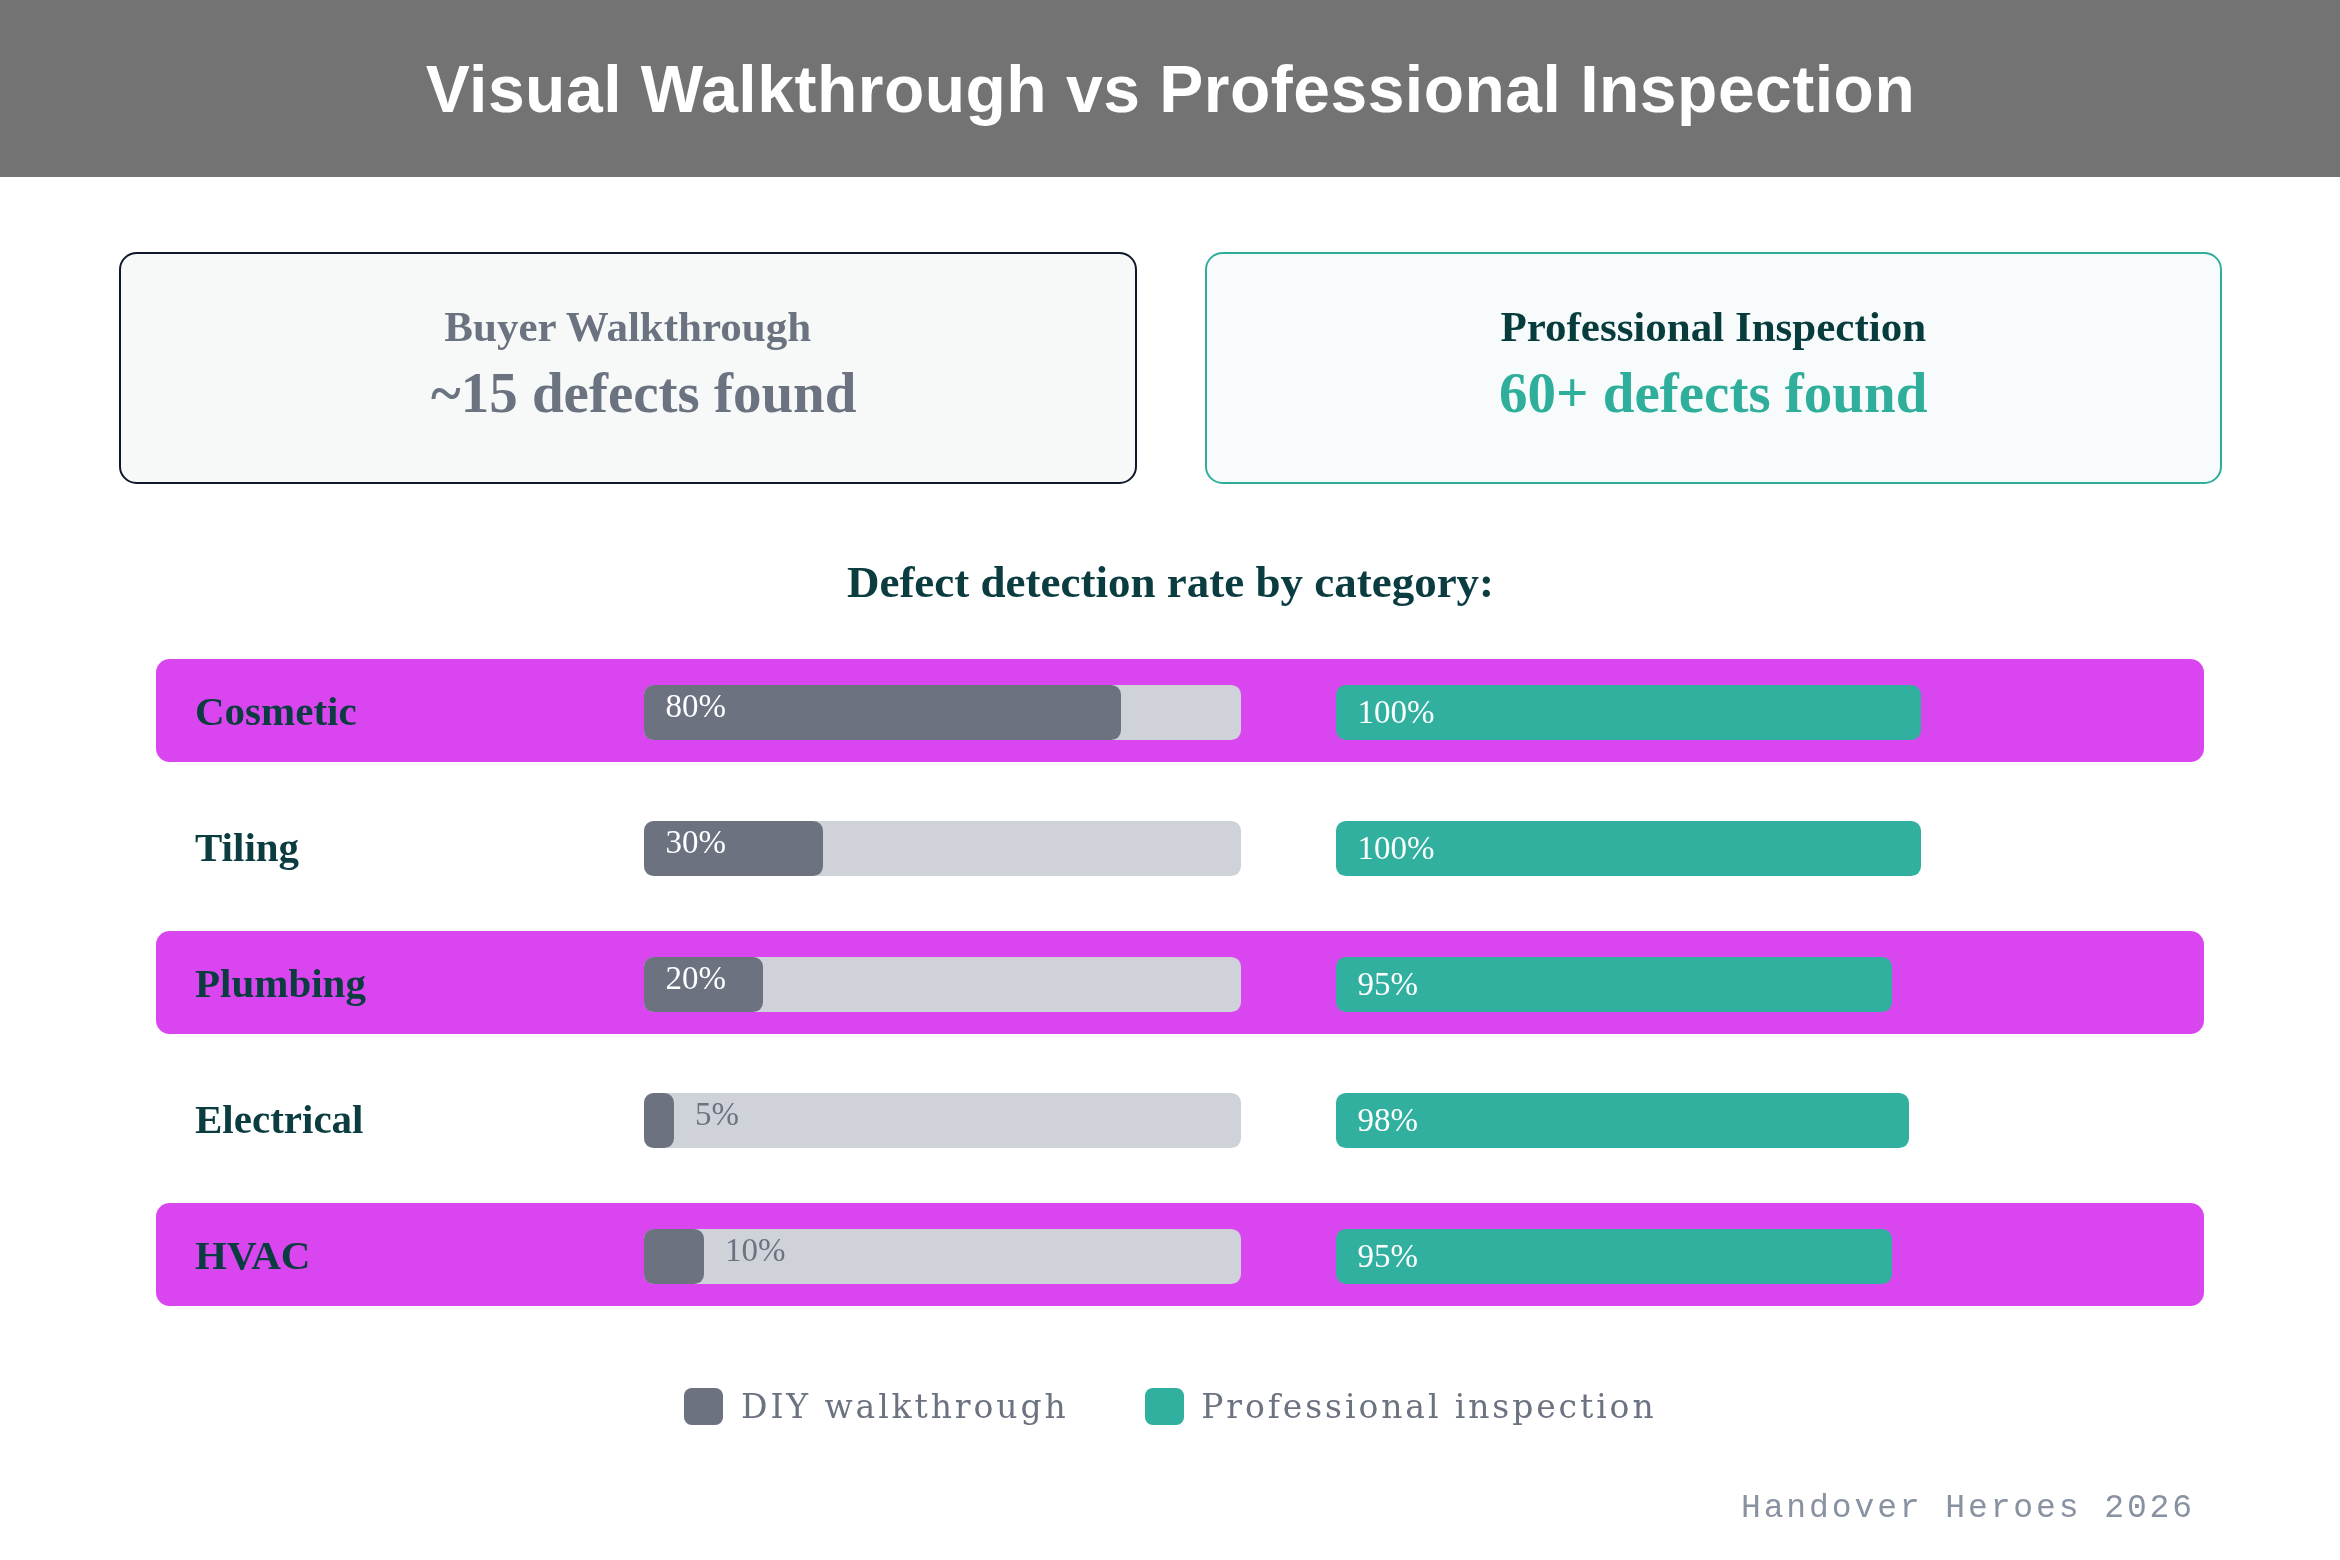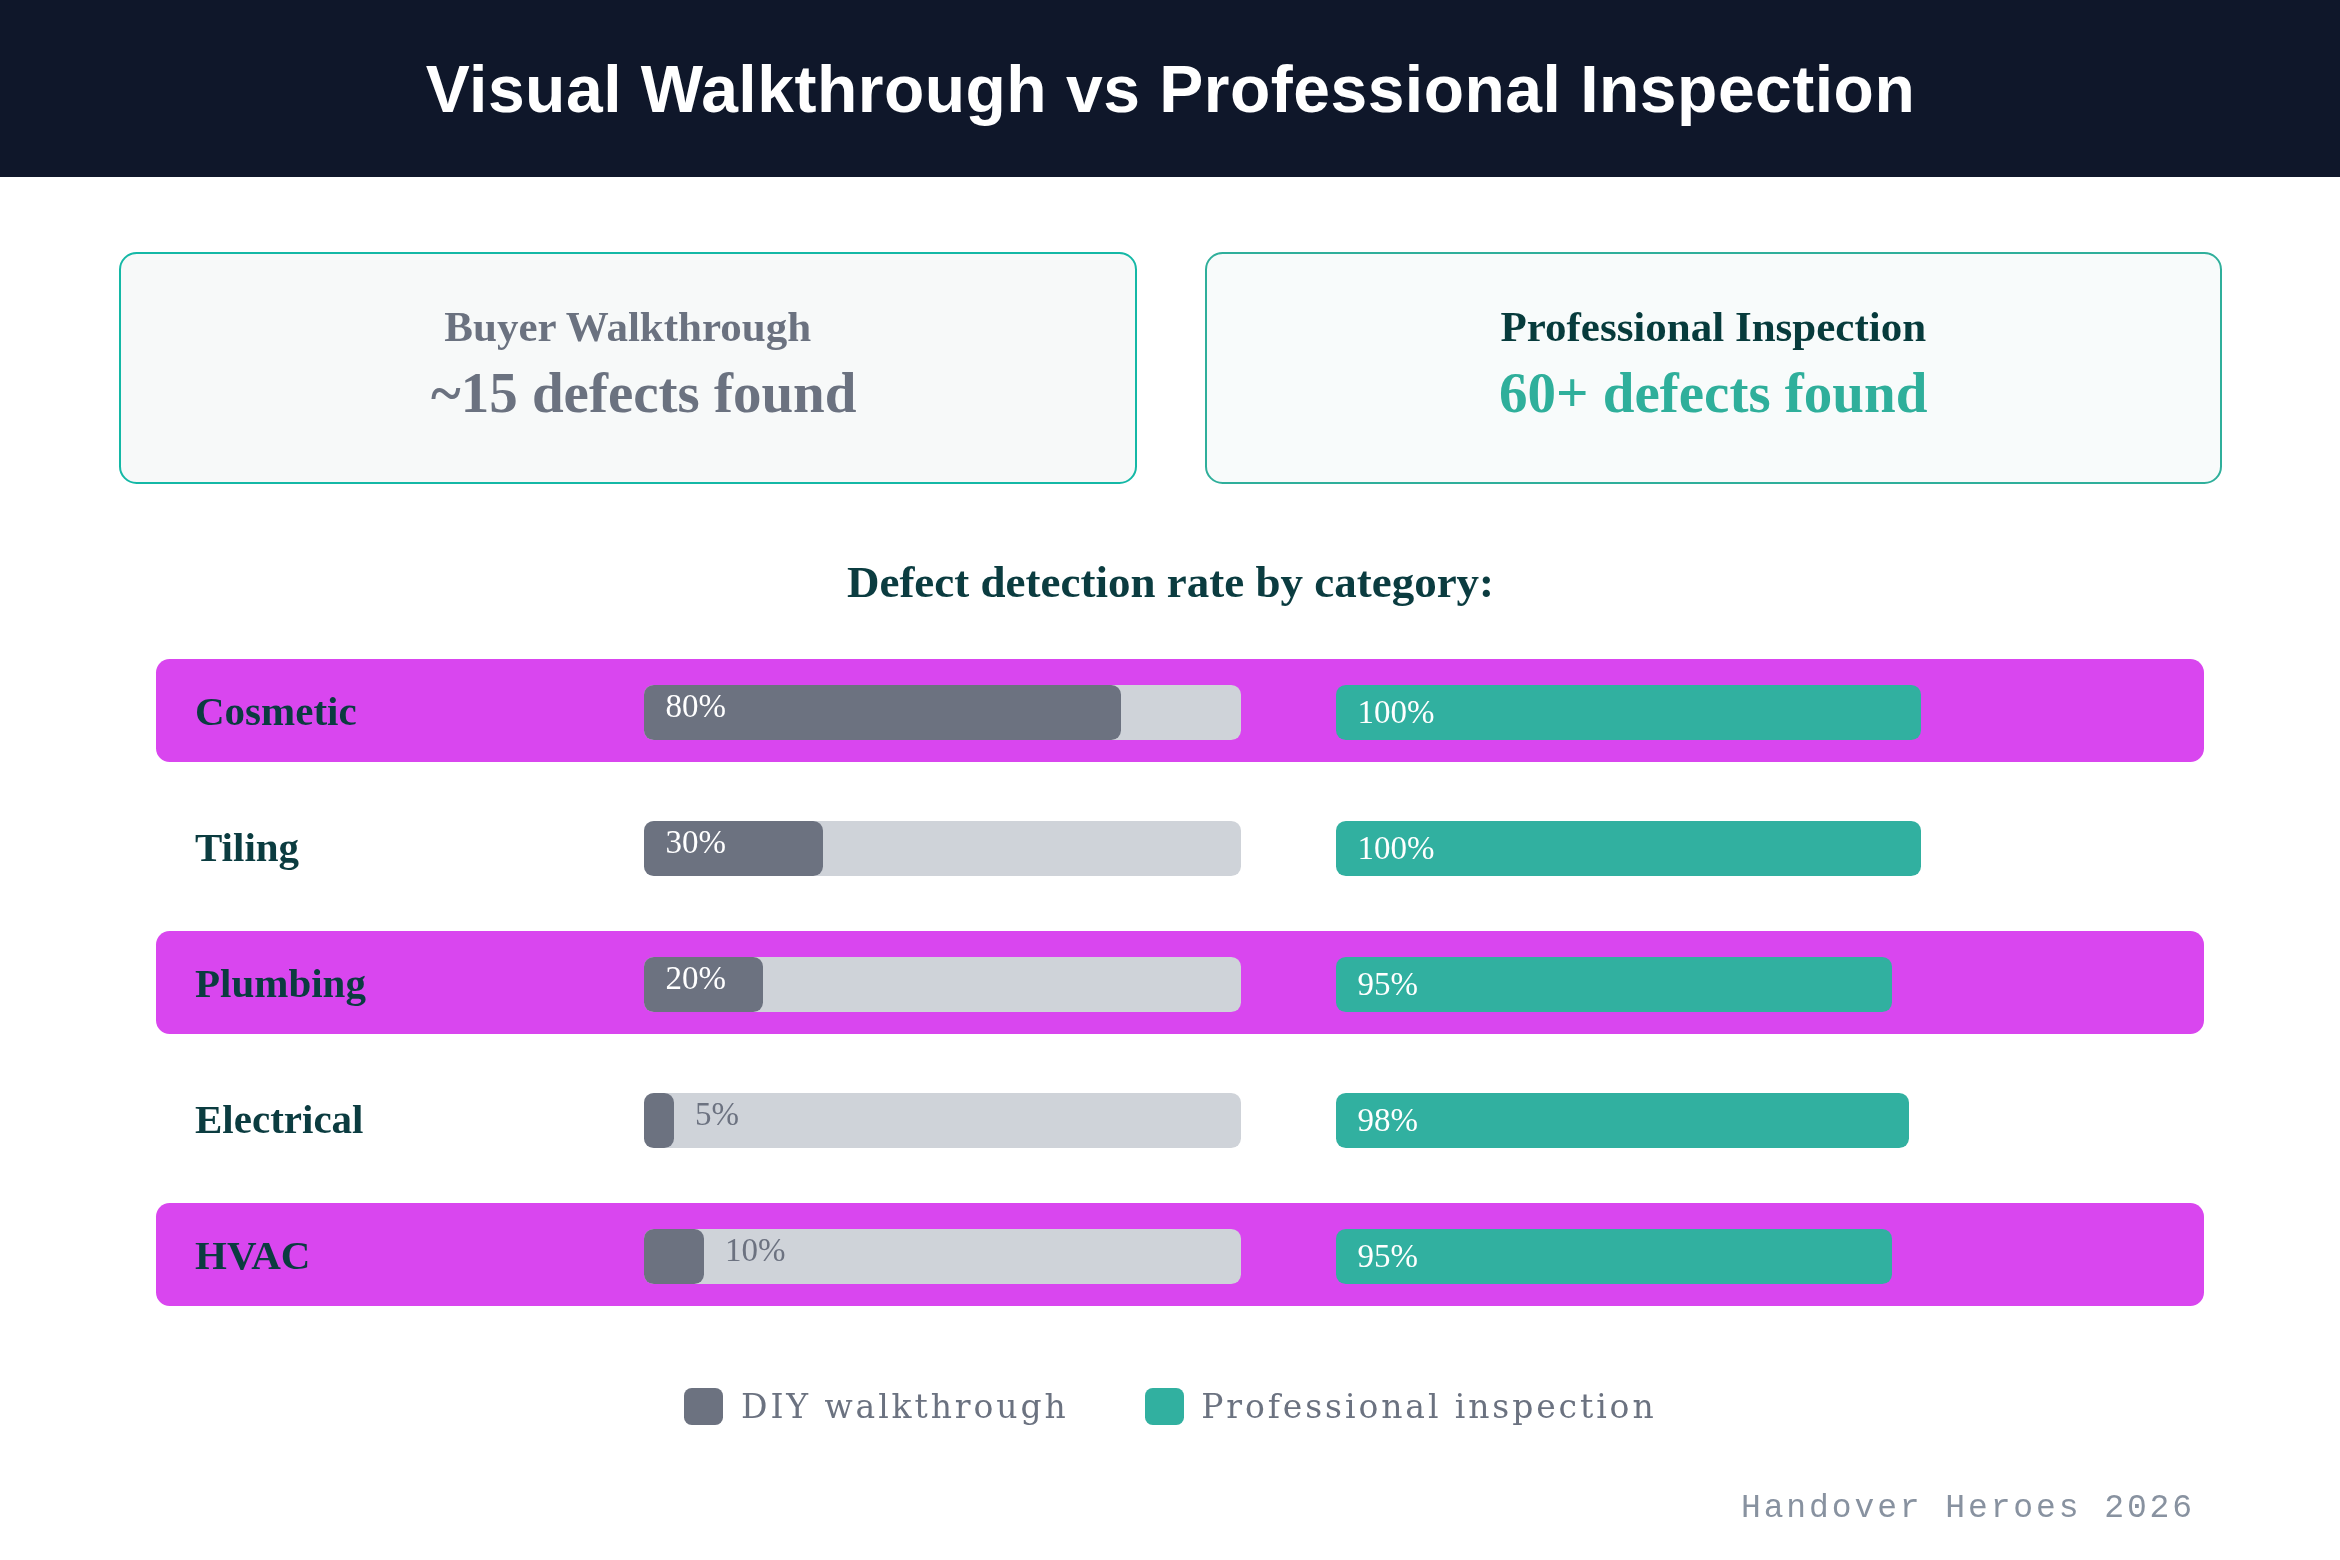--- a/index.html
+++ b/index.html
@@ -21,21 +21,21 @@
     background: #ffffff;
   }
 
   
   .header-bar {
     position: absolute;
     left: 0;
     top: 0;
     width: 2341px;
     height: 177px;
-    background: #0f172a;
+    background: #737373;
     display: flex;
     align-items: center;
     justify-content: center;
   }
   .header-title {
     font-family: "Liberation Sans", "DejaVu Sans", sans-serif;
     font-weight: bold;
     font-size: 66px;
     color: #ffffff;
     letter-spacing: 0.5px;
@@ -57,21 +57,21 @@
     border-radius: 17.6px;
     box-sizing: border-box;
     display: flex;
     flex-direction: column;
     align-items: center;
     justify-content: center;
     padding: 9.8px 19.5px 17.6px 19.5px;
   }
   .card-neutral {
     background: #F7F9F9;
-    border: 2px solid #14b8a6;
+    border: 2px solid #0f172a;
   }
   .card-accent {
     background: #F8FBFB;
     border: 2.9px solid #2FAF9B;
   }
   .card-label {
     font-weight: bold;
     font-size: 43px;
     line-height: 1.18;
     margin-bottom: 5.9px;

